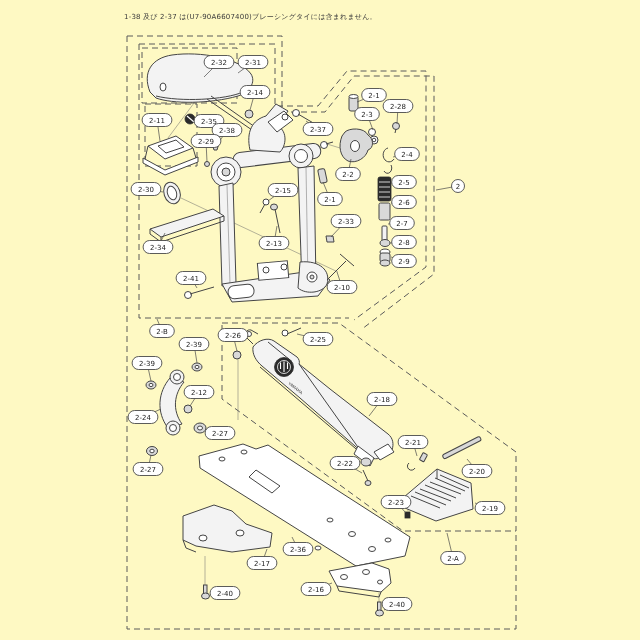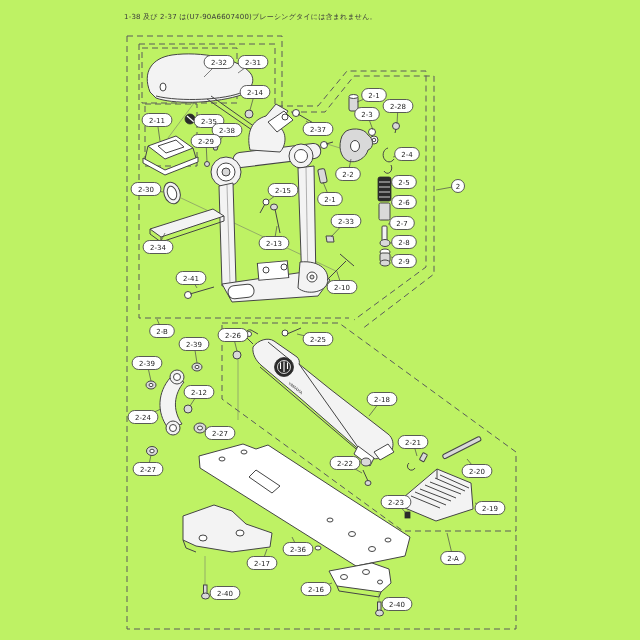--- a/index.html
+++ b/index.html
@@ -1,16 +1,16 @@
 <!DOCTYPE html>
 <html><head>
 <meta charset="utf-8">
 <style>
   html,body{margin:0;padding:0;background:#ffffff;}
-  .stage{position:relative;width:640px;height:640px;background:#bef264;overflow:hidden;
+  .stage{position:relative;width:640px;height:640px;background:#fef9c3;overflow:hidden;
          font-family:"DejaVu Sans",sans-serif;}
   .note{position:absolute;left:124px;top:12px;font-size:7px;color:#3a3a3a;letter-spacing:0.2px;}
   svg{position:absolute;left:0;top:0;}
   .ln{stroke:#454545;stroke-width:1;fill:none;}
   .lnthin{stroke:#6a6a6a;stroke-width:0.5;fill:none;}
   .dash{stroke:#5a5a5a;stroke-width:1;fill:none;stroke-dasharray:6 4;}
   .fillw{fill:#ffffff;stroke:#454545;stroke-width:1;}
   .filll{fill:#f3f3f3;stroke:#454545;stroke-width:1;}
   .fillg{fill:#d9d9d9;stroke:#454545;stroke-width:1;}
   .filld{fill:#2b2b2b;stroke:#2b2b2b;stroke-width:0.8;}

